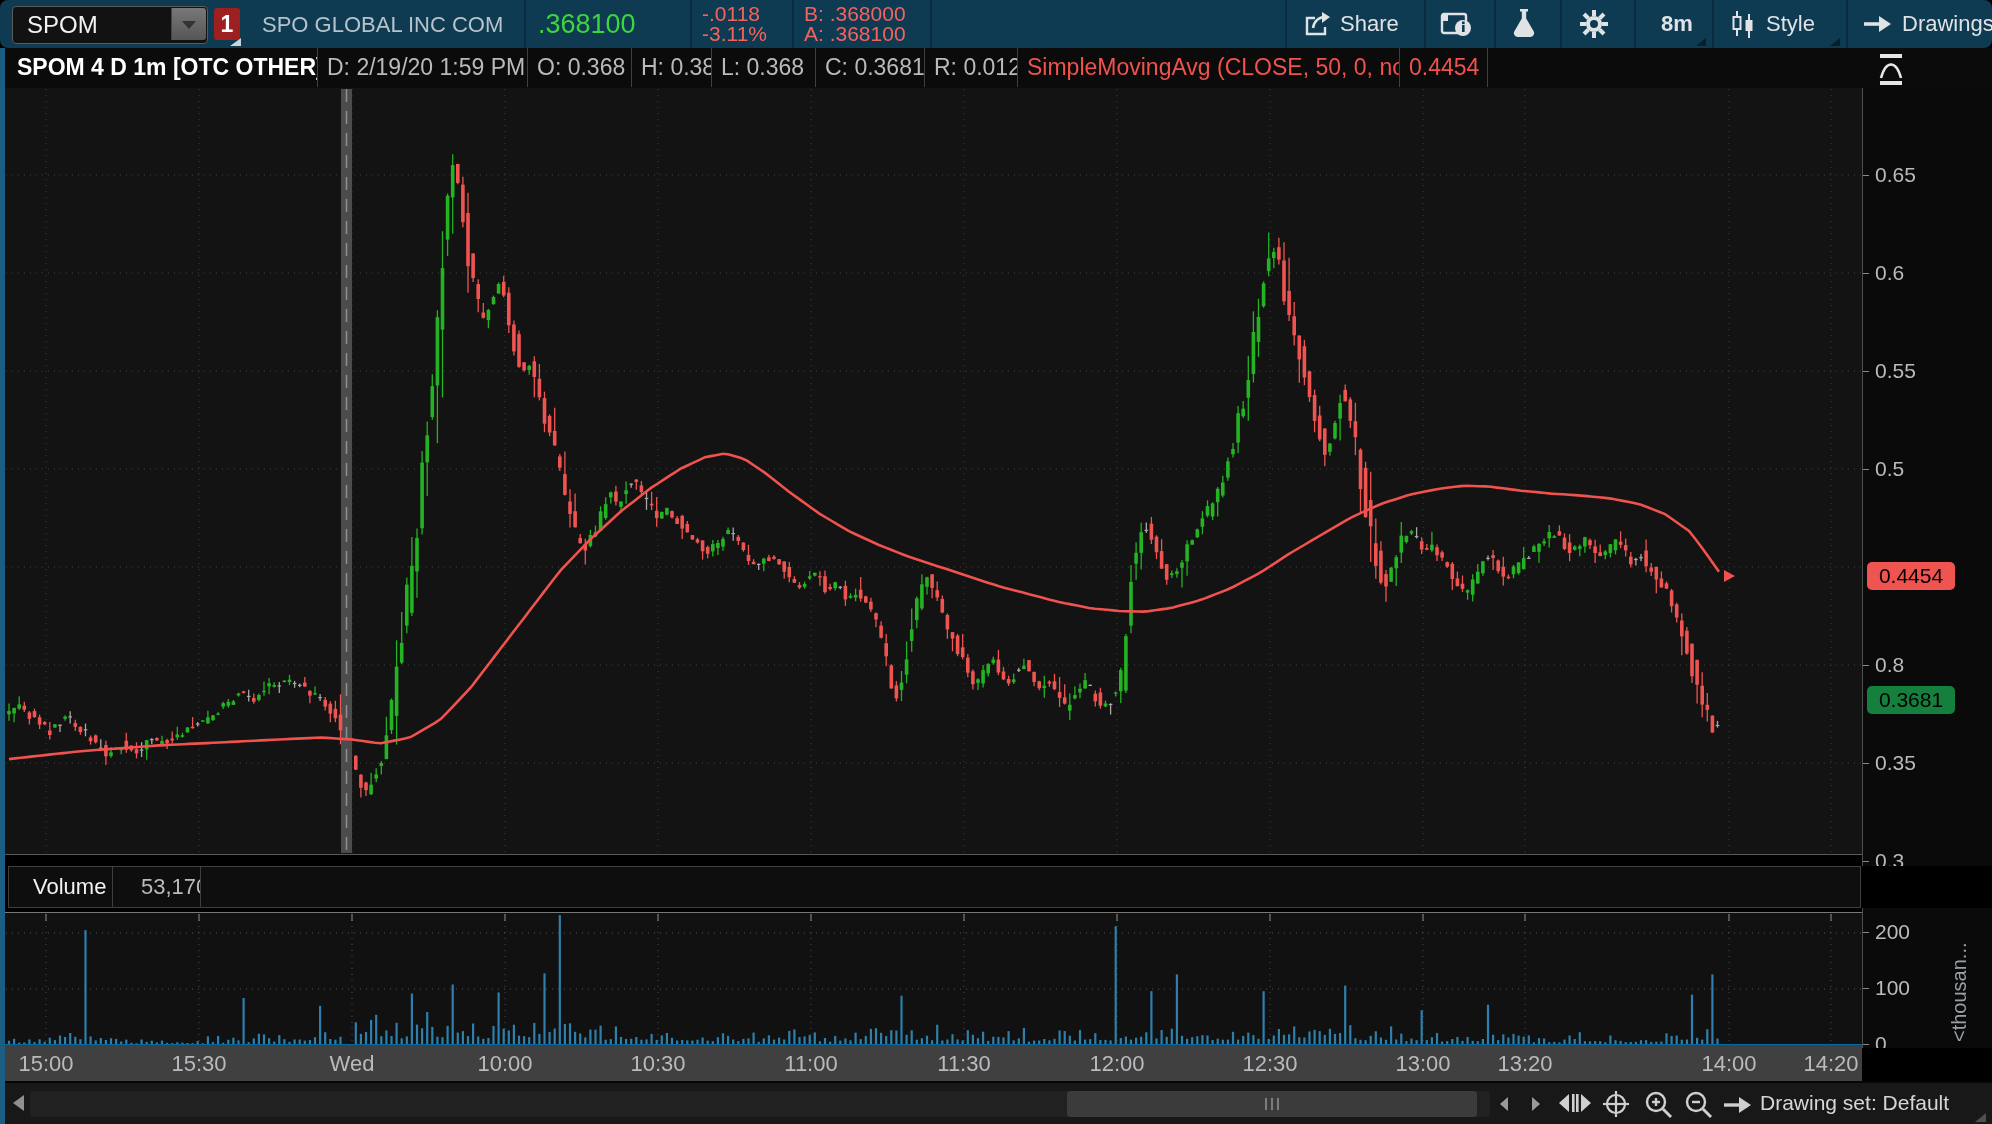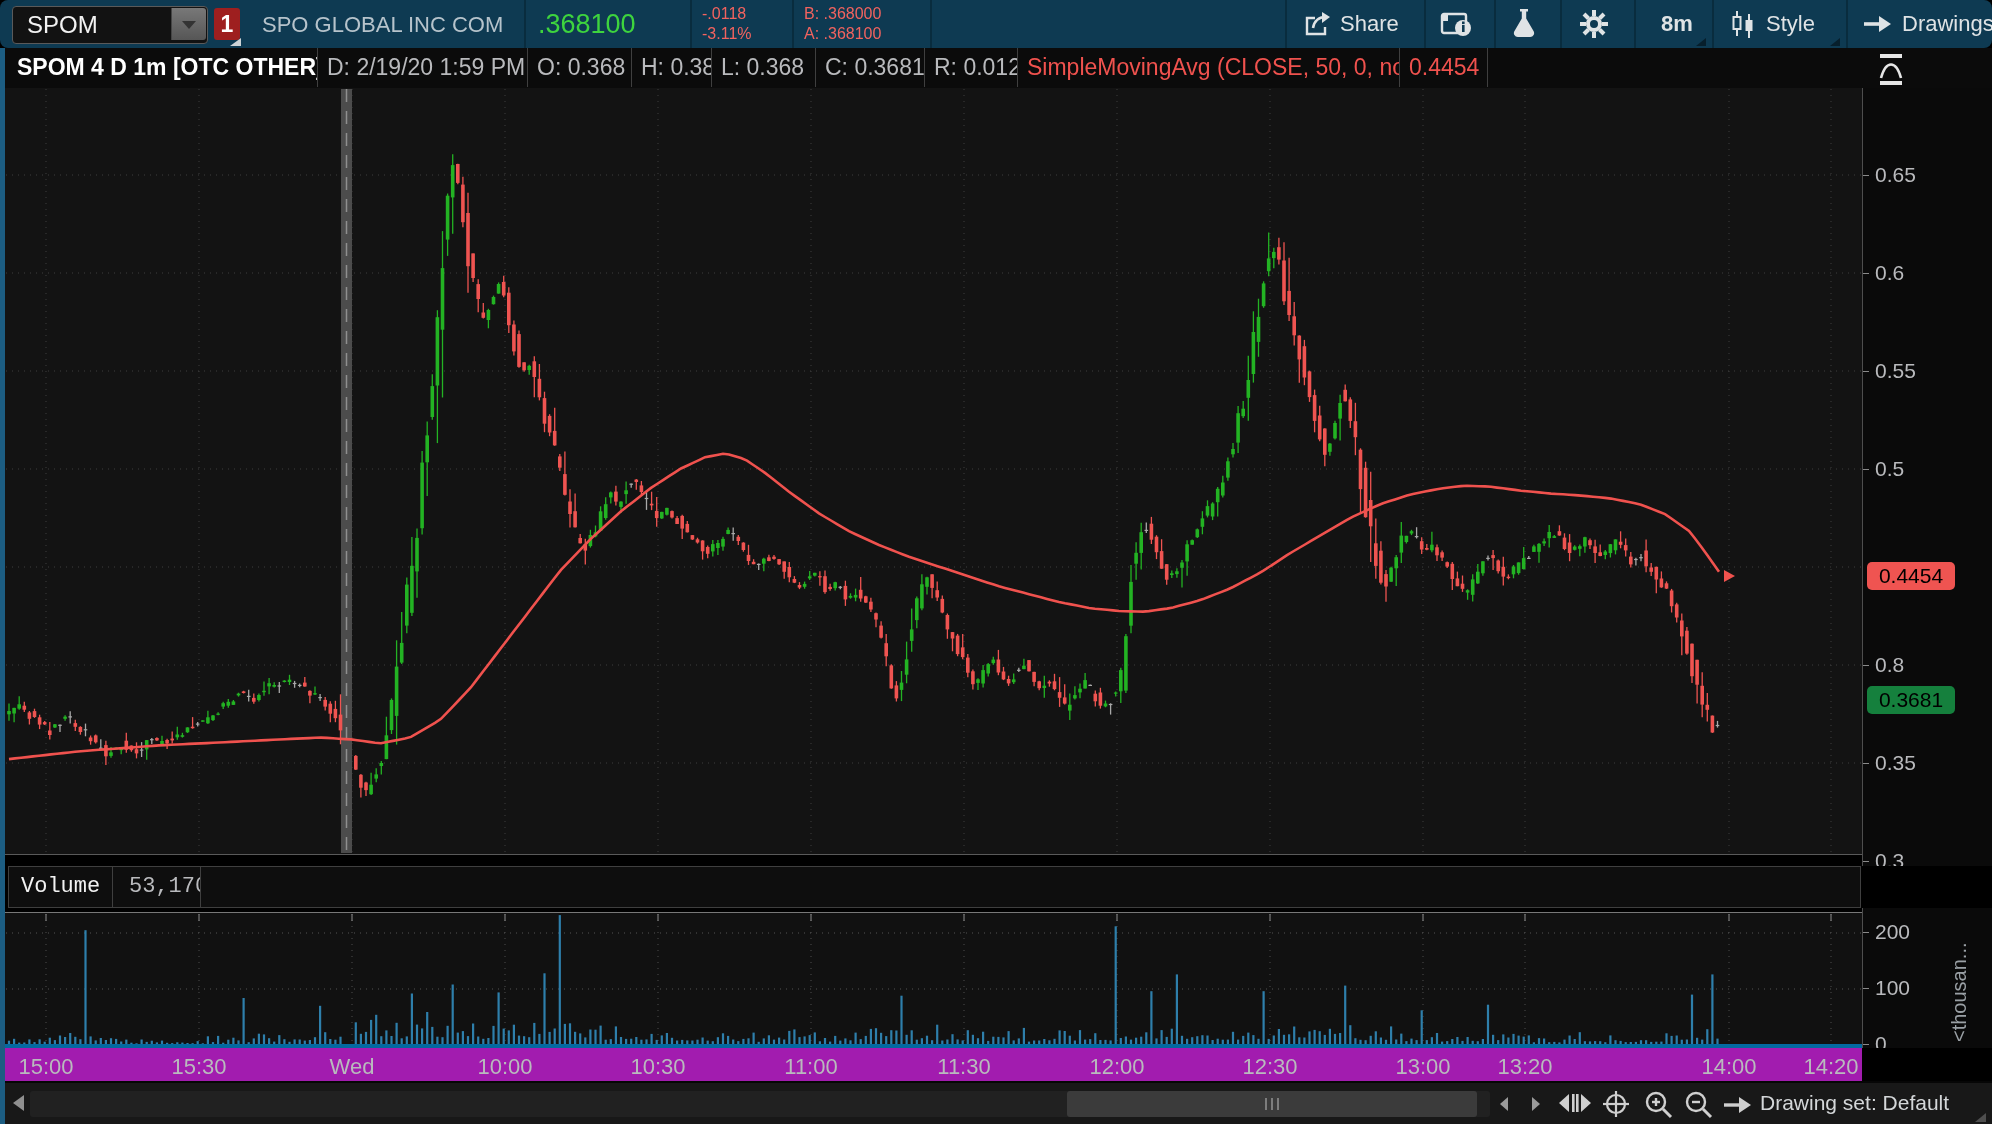--- a/index.html
+++ b/index.html
@@ -14,21 +14,21 @@
   .symchev{position:absolute;right:1px;top:1px;width:34px;height:32px;background:linear-gradient(#787878,#565656);
            border-radius:0 3px 3px 0;border-left:1px solid #444;}
   .symchev i{position:absolute;left:10px;top:13px;width:0;height:0;border-left:7px solid transparent;
              border-right:7px solid transparent;border-top:8px solid #333;}
   .badge1{position:absolute;left:214px;top:8px;width:26px;height:32px;background:#9e1f1f;border-radius:3px;
           color:#fff;font-weight:bold;font-size:23px;text-align:center;line-height:32px;}
   .grip{position:absolute;left:230px;top:38px;width:0;height:0;border-left:11px solid transparent;
         border-bottom:8px solid #cdd3d6;}
   .company{position:absolute;left:262px;top:12px;font-size:22px;color:#b6c3cb;}
   .last{position:absolute;left:538px;top:9px;font-size:27px;font-weight:normal;color:#3ed43e;}
-  .twoline{position:absolute;top:4px;font-size:16px;line-height:20px;color:#f2635f;}
+  .twoline{position:absolute;top:4px;font-size:21px;line-height:20px;color:#f2635f;}
   .tbbtn{position:absolute;top:0;height:48px;display:flex;align-items:center;gap:8px;color:#dfe3e5;
          font-size:22px;cursor:default;}
   .notch{position:absolute;right:0;bottom:2px;width:0;height:0;border-left:10px solid transparent;
          border-bottom:8px solid #071f2c;}
   
   .chartheader{position:absolute;left:0;top:48px;width:1992px;height:40px;background:#0b0b0b;
                border-bottom:1px solid #333;}
   .hcell{position:absolute;top:0;height:39px;border-right:1px solid #3f3f3f;box-sizing:border-box;
          padding-left:9px;font-size:23px;line-height:38px;color:#b9babd;overflow:hidden;white-space:nowrap;}
   .hcell.title{color:#fff;font-weight:bold;}
@@ -38,29 +38,29 @@
         border-bottom:1px solid #5a5a5a;}
   .paxis{position:absolute;left:1862px;top:88px;width:130px;height:778px;background:#0a0a0a;
          border-left:1px solid #4e4e4e;overflow:hidden;}
   .axlabel{position:absolute;left:12px;font-size:21px;color:#b9babd;}
   .axtick{position:absolute;left:0;width:6px;height:1px;background:#8a8a8a;}
   .pricebadge{position:absolute;left:4px;width:88px;height:28px;border-radius:5px;color:#000;
               font-size:21px;text-align:center;line-height:28px;}
   .volheader{position:absolute;left:8px;top:866px;width:1853px;height:42px;background:#0e0e0e;
              border:1px solid #3f3f3f;box-sizing:border-box;}
   .vhcell{position:absolute;top:0;height:40px;border-right:1px solid #3f3f3f;box-sizing:border-box;
-          font-size:22px;line-height:40px;padding-left:12px;overflow:hidden;white-space:nowrap;font-family:Liberation Mono, monospace;}
+          font-size:22px;line-height:40px;padding-left:24px;overflow:hidden;white-space:nowrap;}
   .volplot{position:absolute;left:0;top:912px;width:1862px;height:132px;background:#111;
            border-top:1px solid #787878;}
   .vaxis{position:absolute;left:1862px;top:908px;width:130px;height:140px;background:#0a0a0a;
          border-left:1px solid #4e4e4e;overflow:hidden;}
   .unitlabel{position:absolute;left:1948px;top:1042px;transform:rotate(-90deg);transform-origin:0 0;
              font-size:20px;color:#9aa0a5;white-space:nowrap;width:134px;}
-  .taxis{position:absolute;left:0;top:1044px;width:1862px;height:36px;background:#a21caf;
-         border-top:4px solid #0369a1;}
+  .taxis{position:absolute;left:0;top:1044px;width:1862px;height:36px;background:#404040;
+         border-top:1px solid #0369a1;}
   .tlabel{position:absolute;top:6px;width:90px;margin-left:-45px;text-align:center;font-size:22px;color:#b9babd;}
   .leftstrip{position:absolute;left:0;top:48px;width:5px;height:1076px;background:#1c5d82;}
   
   .bottombar{position:absolute;left:0;top:1081px;width:1992px;height:43px;background:#181818;
              border-top:2px solid #060606;}
   .sbtrack{position:absolute;left:30px;top:8px;width:1460px;height:26px;background:#212121;border-radius:3px;}
   .sbthumb{position:absolute;left:1037px;top:0;width:410px;height:26px;background:#3b3b3b;border-radius:3px;}
   .gripbars{position:absolute;left:50%;top:7px;display:flex;gap:4px;transform:translateX(-50%);}
   .gripbars i{width:2px;height:12px;background:#7d7d7d;}
   .bicon{position:absolute;top:7px;}

